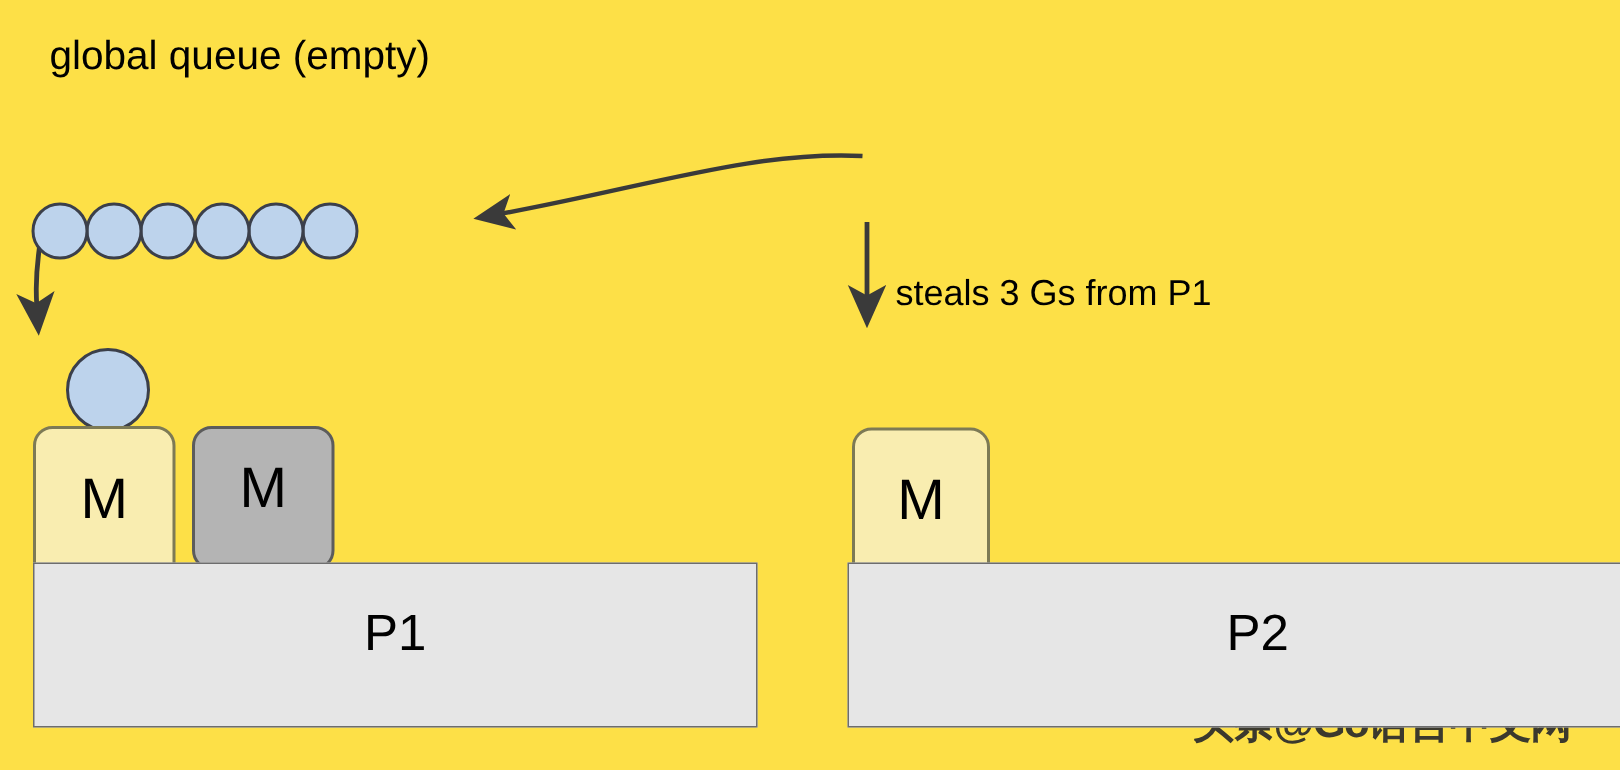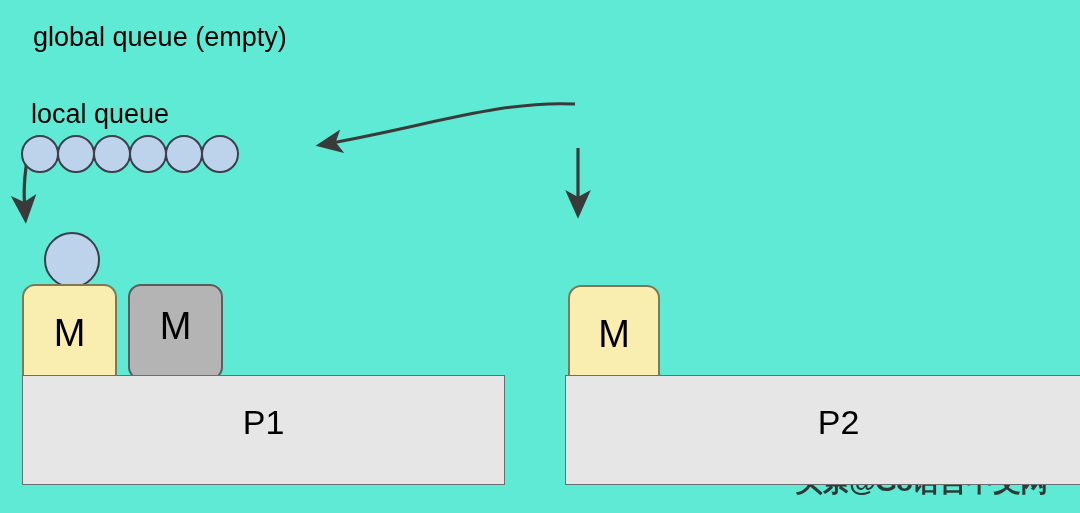--- a/index.html
+++ b/index.html
@@ -4,21 +4,21 @@
 <style>
   html,body{margin:0;padding:0;background:#ffffff;}
   body{
     font-family:"Liberation Sans","DejaVu Sans",sans-serif;
     -webkit-font-smoothing:antialiased;
   }
   #stage{
     position:relative;
     width:1080px;
     height:513px;
-    background:#5eead4;
+    background:#fde047;
     overflow:hidden;
   }
   #svg-layer{
     position:absolute;
     left:0;top:0;
     width:1080px;height:513px;
     pointer-events:none;
   }
   .lbl{
     position:absolute;
@@ -110,24 +110,24 @@
       <path d="M575,104 C500,100 420,128 320,145" fill="none" stroke="#3a3a3a" stroke-width="3" marker-end="url(#ah2)"></path>
     </g>
 
     <g>
       <path d="M578,148 L578,214" fill="none" stroke="#3a3a3a" stroke-width="3.2" marker-end="url(#ah3)"></path>
     </g>
   </svg>
 
   <div class="lbl lbl-title" style="left:33px;top:22px;">global queue (empty)</div>
 
-  <div class="lbl lbl-title" style="left:31px;top:99px;">local queue</div>
 
 
 
+  <div class="lbl lbl-note" style="left:597px;top:182px;">steals 3 Gs from P1</div>
 
   <div id="queue-circles">
       <div class="circle" style="left: 21px; top: 135px; width: 38px; height: 38px; background: rgb(189, 211, 236); border-color: rgb(59, 63, 74); z-index: 10;"></div>
       <div class="circle" style="left: 57px; top: 135px; width: 38px; height: 38px; background: rgb(189, 211, 236); border-color: rgb(59, 63, 74); z-index: 9;"></div>
       <div class="circle" style="left: 93px; top: 135px; width: 38px; height: 38px; background: rgb(189, 211, 236); border-color: rgb(59, 63, 74); z-index: 8;"></div>
       <div class="circle" style="left: 129px; top: 135px; width: 38px; height: 38px; background: rgb(189, 211, 236); border-color: rgb(59, 63, 74); z-index: 7;"></div>
       <div class="circle" style="left: 165px; top: 135px; width: 38px; height: 38px; background: rgb(189, 211, 236); border-color: rgb(59, 63, 74); z-index: 6;"></div>
       <div class="circle" style="left: 201px; top: 135px; width: 38px; height: 38px; background: rgb(189, 211, 236); border-color: rgb(59, 63, 74); z-index: 5;"></div>
     </div>
 

